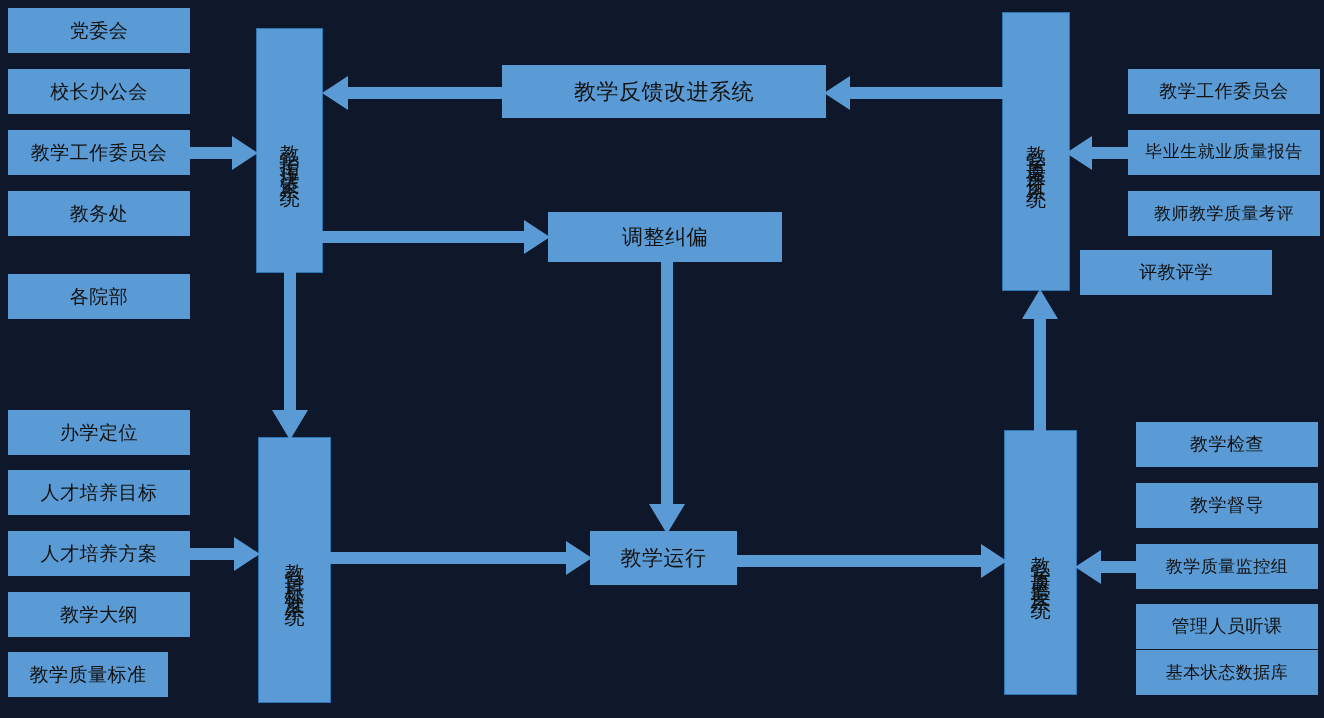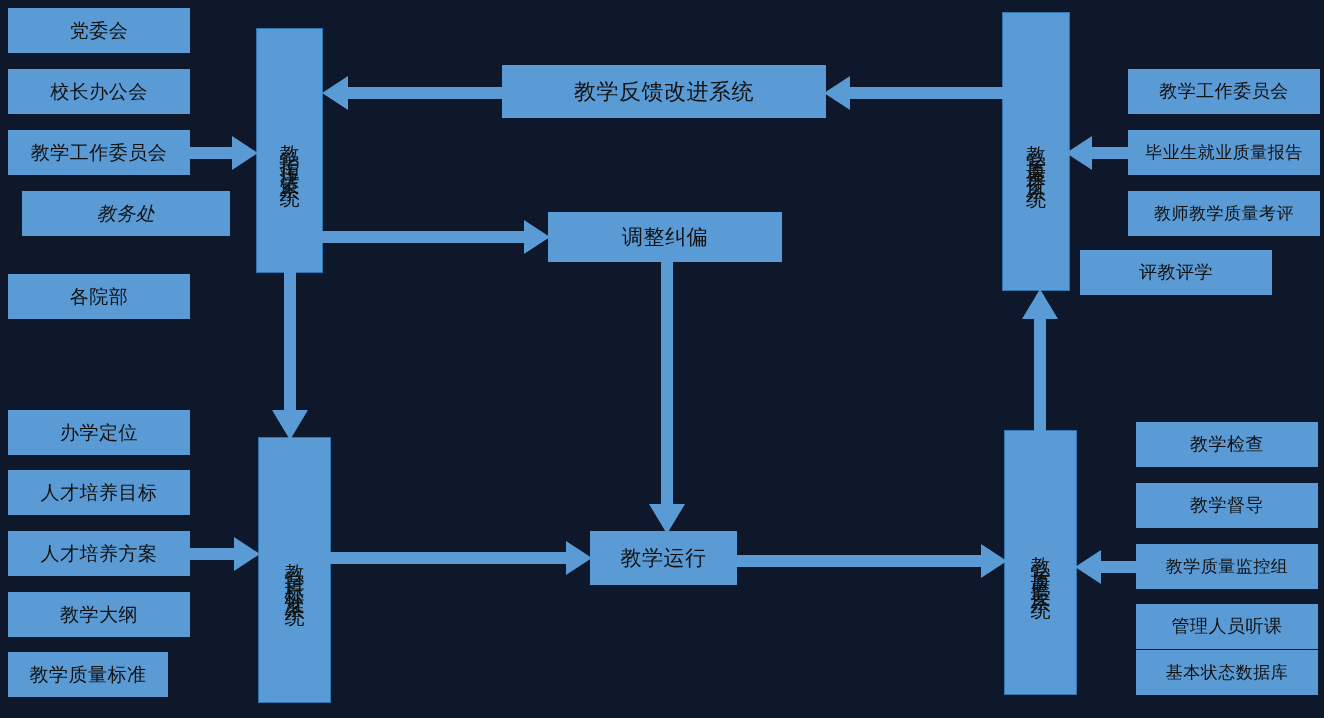--- a/index.html
+++ b/index.html
@@ -55,31 +55,31 @@
   .arrow svg { display: block; overflow: visible; }
 </style>
 </head>
 <body>
 
 <div id="canvas">
 
   <div class="node chip" style="left:8px; top:8px; width:182px; height:45px;">党委会</div>
   <div class="node chip" style="left:8px; top:69px; width:182px; height:45px;">校长办公会</div>
   <div class="node chip" style="left:8px; top:130px; width:182px; height:45px;">教学工作委员会</div>
-  <div class="node chip" style="left:22px; top:191px; width:208px; height:45px;font-style:italic;">教务处</div>
+  <div class="node chip" style="left:8px; top:191px; width:182px; height:45px;">教务处</div>
   <div class="node chip" style="left:8px; top:250px; width:182px; height:45px;margin-top:24px;">各院部</div>
 
   <div class="node chip" style="left:8px; top:410px; width:182px; height:45px;">办学定位</div>
   <div class="node chip" style="left:8px; top:470px; width:182px; height:45px;">人才培养目标</div>
   <div class="node chip" style="left:8px; top:531px; width:182px; height:45px;">人才培养方案</div>
   <div class="node chip" style="left:8px; top:592px; width:182px; height:45px;">教学大纲</div>
   <div class="node chip" style="left:8px; top:652px; width:160px; height:45px;">教学质量标准</div>
 
   <div class="node chip" style="left:1128px; top:69px; width:192px; height:45px; font-size:18px;">教学工作委员会</div>
-  <div class="node chip" style="left:1128px; top:130px; width:192px; height:45px; font-size:17px;">毕业生就业质量报告</div>
+  <div class="node chip" style="left:1128px; top:130px; width:192px; height:45px; font-size:17px;font-family:Liberation Mono, monospace;">毕业生就业质量报告</div>
   <div class="node chip" style="left:1128px; top:191px; width:192px; height:45px; font-size:17px;">教师教学质量考评</div>
   <div class="node chip" style="left:1080px; top:250px; width:192px; height:45px; font-size:18px;">评教评学</div>
 
   <div class="node chip" style="left:1136px; top:422px; width:182px; height:45px; font-size:18px;">教学检查</div>
   <div class="node chip" style="left:1136px; top:483px; width:182px; height:45px; font-size:18px;">教学督导</div>
   <div class="node chip" style="left:1136px; top:544px; width:182px; height:45px; font-size:17px;">教学质量监控组</div>
   <div class="node chip" style="left:1136px; top:604px; width:182px; height:45px; font-size:18px;">管理人员听课</div>
   <div class="node chip" style="left:1136px; top:650px; width:182px; height:45px; font-size:17px;">基本状态数据库</div>
 
   <div class="node pillar" style="left:256px; top:28px; width:67px; height:245px;">教学指挥决策系统</div>

